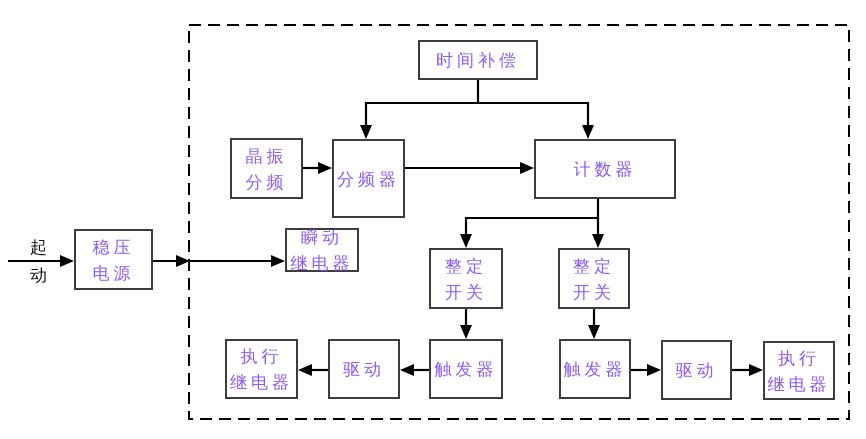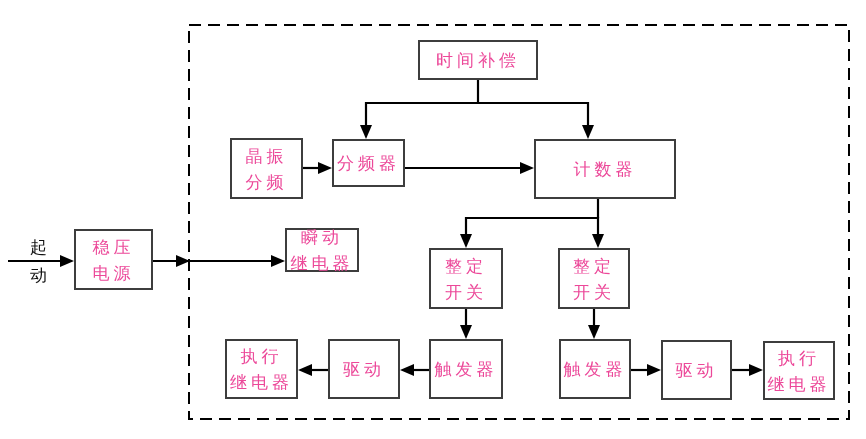--- a/index.html
+++ b/index.html
@@ -6,21 +6,21 @@
   .stage {
     position:relative; width:866px; height:439px; background:#ffffff;
     overflow:hidden; font-family:"DejaVu Serif","Liberation Serif",serif;
   }
   svg.wires { position:absolute; left:0; top:0; width:866px; height:439px; }
   .box {
     position:absolute; box-sizing:border-box;
     border:2px solid #3d3d3d; background:#ffffff;
     display:flex; align-items:center; justify-content:center;
     text-align:center; white-space:pre-line;
-    font-size:17px; letter-spacing:4px; line-height:26px; color:#ec4899;
+    font-size:17px; letter-spacing:4px; line-height:26px; color:#8b5cf6;
   }
   .floating-label {
     position:absolute; white-space:pre-line; text-align:center;
     font-size:17px; letter-spacing:1px; line-height:28px; color:#111111;
   }
   .wire { stroke:#000000; stroke-width:2.2; fill:none; }
   .arrowhead { fill:#000000; stroke:none; }
   .dashed-frame { fill:none; stroke:#000000; stroke-width:2; }
 </style>
 </head>
@@ -76,21 +76,21 @@
   </svg>
 
   <div class="floating-label" style="left:18px; top:233px; width:42px;">起
 动</div>
 
   <div class="box" style="left:418px; top:40px; width:120px; height:40px;">时间补偿</div>
 
   <div class="box" style="left:230px; top:138px; width:73px; height:61px;">晶振
 分频</div>
 
-  <div class="box" style="left:332px; top:139px; width:73px; height:48px;">分频器</div>
+  <div class="box" style="left:332px; top:139px; width:73px; height:79px;">分频器</div>
 
   <div class="box" style="left:534px; top:139px; width:142px; height:60px;">计数器</div>
 
   <div class="box" style="left:74px; top:229px; width:79px; height:61px;">稳压
 电源</div>
 
   <div class="box" style="left:285px; top:228px; width:74px; height:44px;">瞬动
 继电器</div>
 
   <div class="box" style="left:429px; top:248px; width:74px; height:61px;">整定

